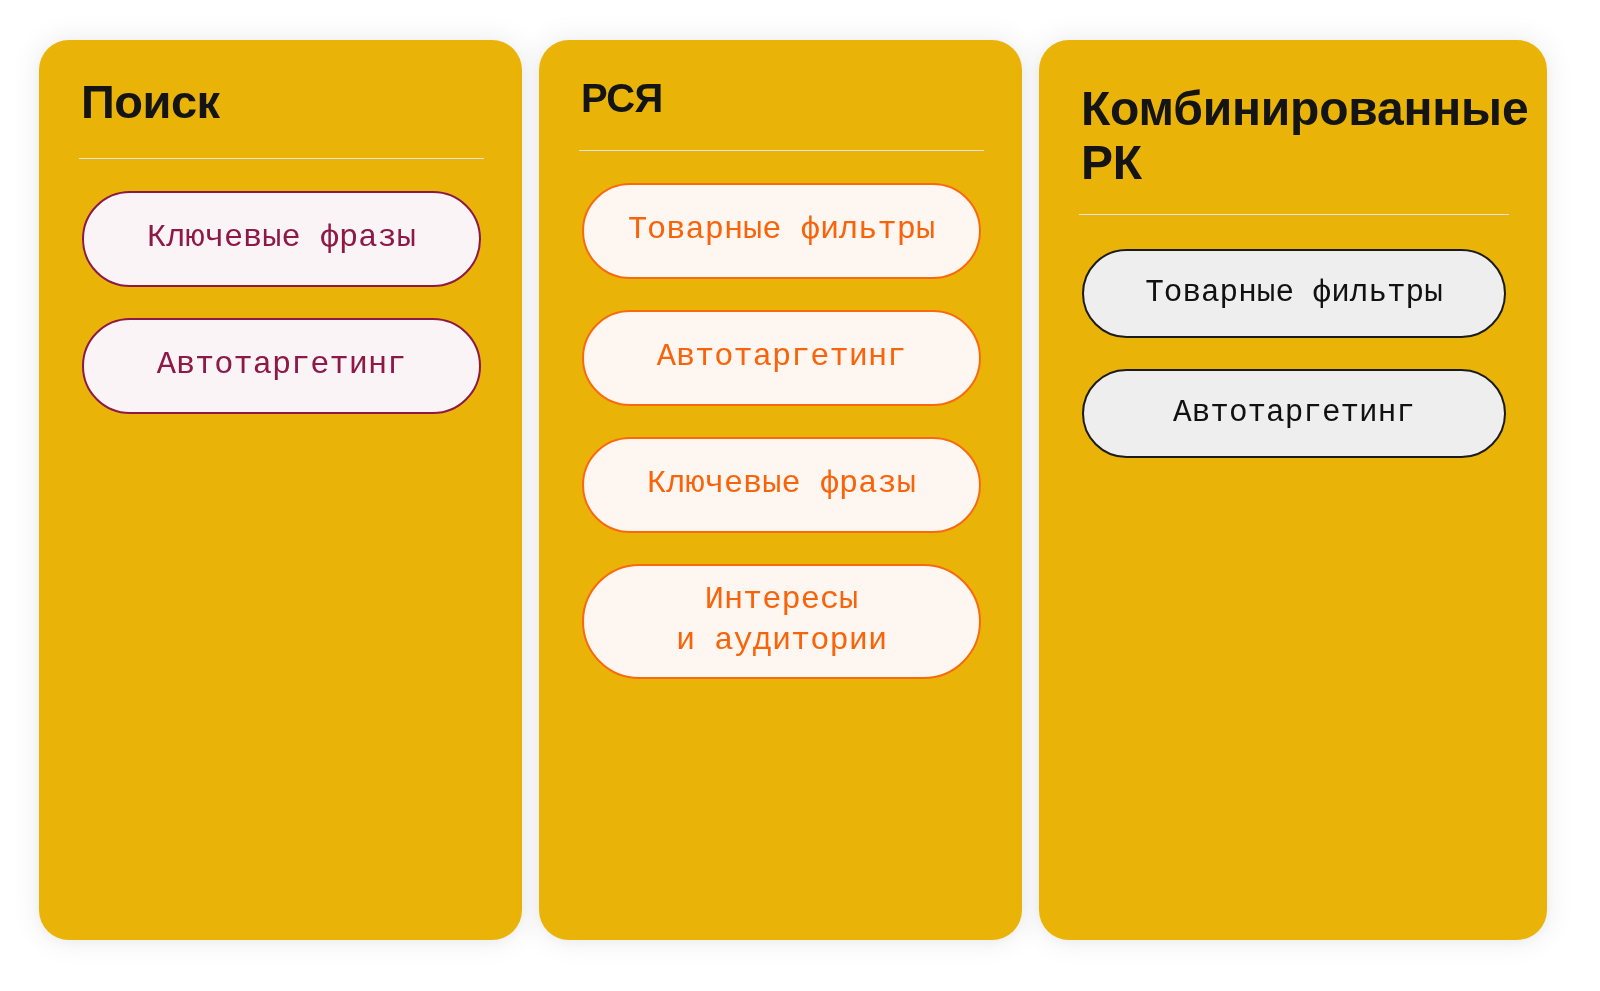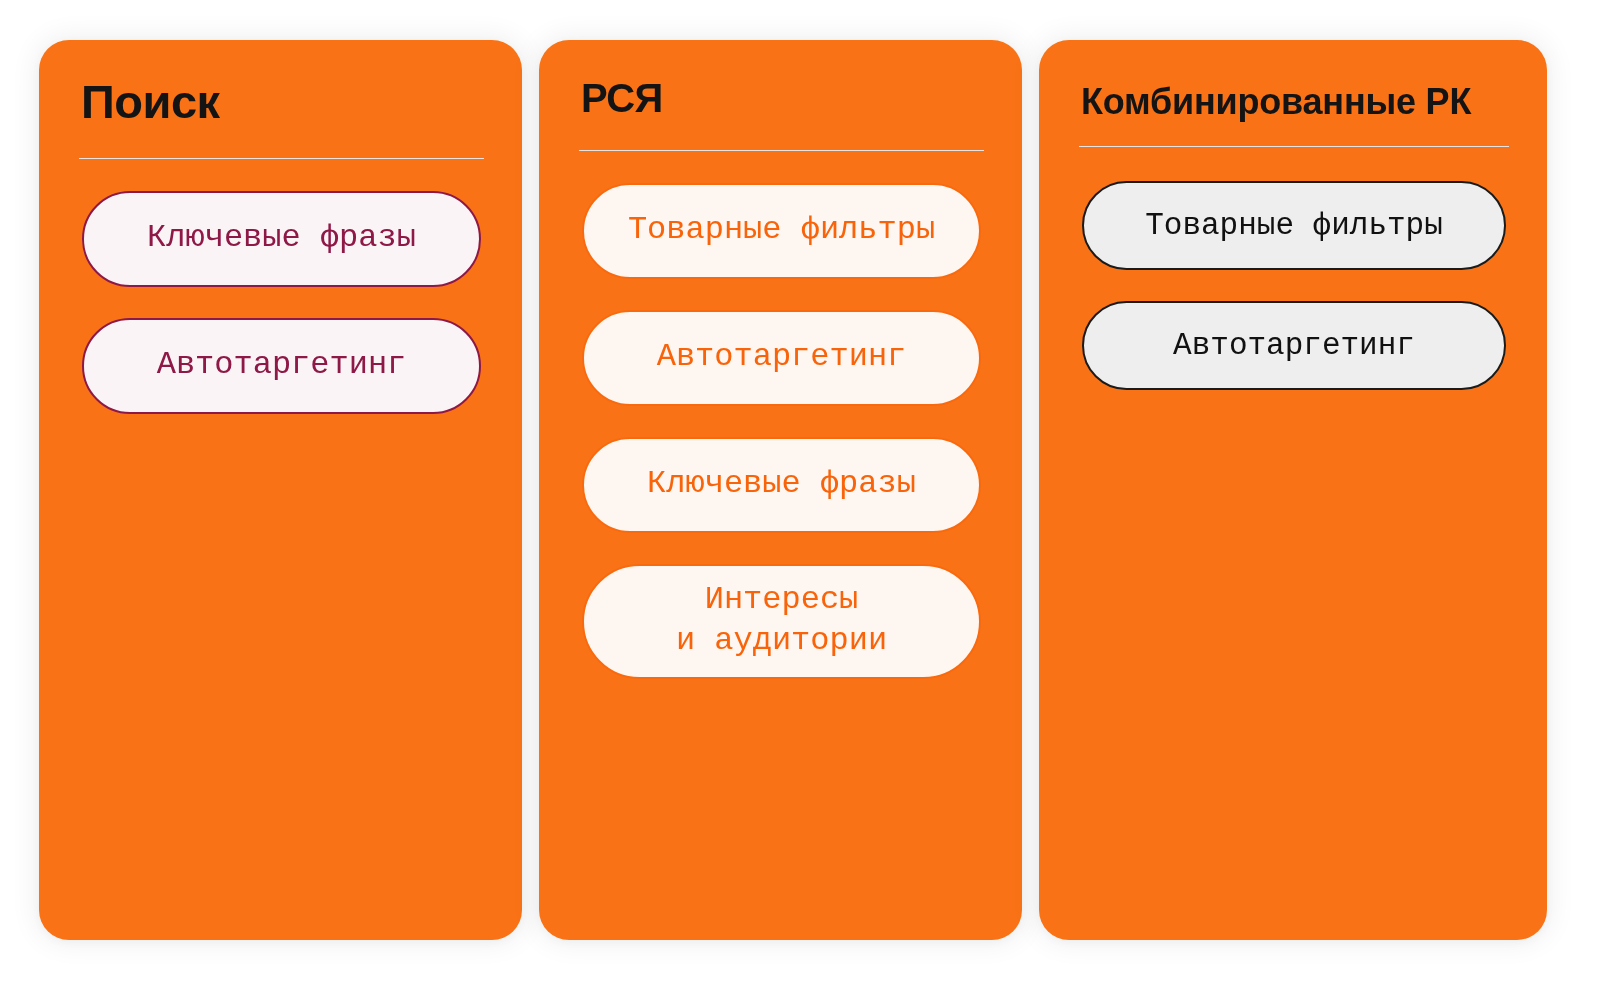--- a/index.html
+++ b/index.html
@@ -21,21 +21,21 @@
     height: 991px;
     background: #ffffff;
     box-sizing: border-box;
     display: flex;
     align-items: flex-start;
     padding: 40px 55px 51px 39px;
     gap: 17px;
   }
 
   .card {
-    background: #f97316;
+    background: #eab308;
     border-radius: 30px;
     box-shadow: 0 0 26px 6px rgba(0, 0, 0, 0.055),
                 0 2px 10px rgba(0, 0, 0, 0.035);
     box-sizing: border-box;
     padding: 30px 38px 30px 40px;
     height: 900px;
     flex: 0 0 auto;
     display: flex;
     flex-direction: column;
   }
@@ -47,21 +47,21 @@
   .card-title {
     font-weight: 700;
     color: #141414;
     letter-spacing: -0.5px;
     line-height: 1.12;
     margin: 0;
     padding: 0 0 0 2px;
   }
   .card-search .card-title   { font-size: 47px; padding-top: 6px; }
   .card-rsya .card-title     { font-size: 40px; padding-top: 6px; }
-  .card-combined .card-title { font-size: 36px; padding-top: 12px; letter-spacing: -0.2px; }
+  .card-combined .card-title { font-size: 48px; padding-top: 12px; letter-spacing: -0.2px; }
 
   .divider {
     height: 1px;
     background: #e3e3e3;
     border: 0;
     margin: 0;
     width: 100%;
   }
   .card-search .divider   { margin-top: 29px; }
   .card-rsya .divider     { margin-top: 29px; }

